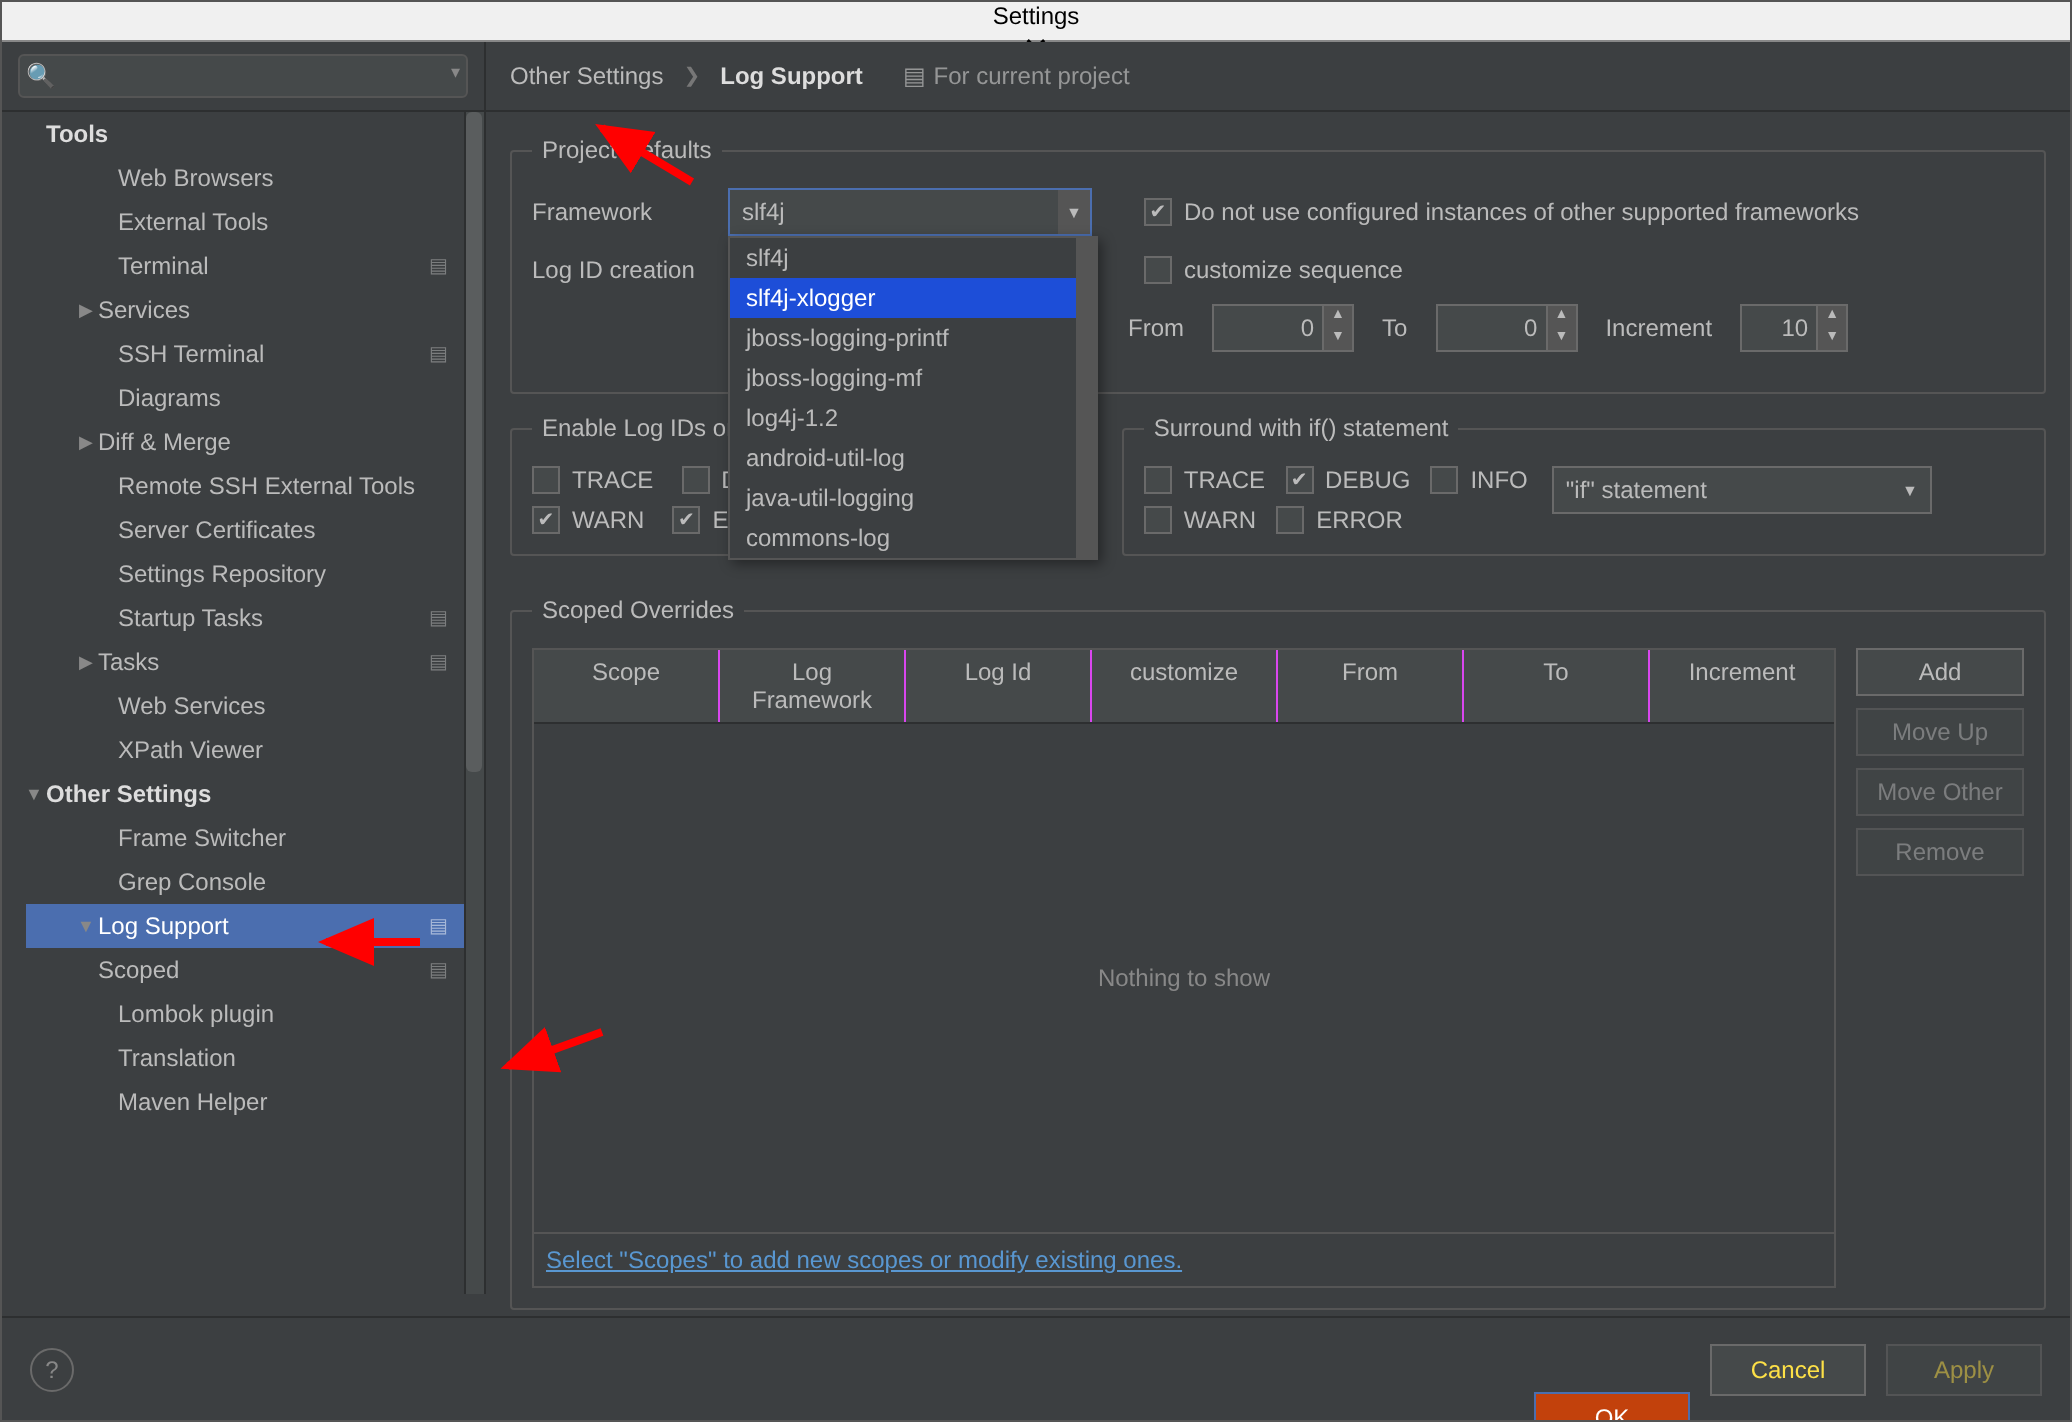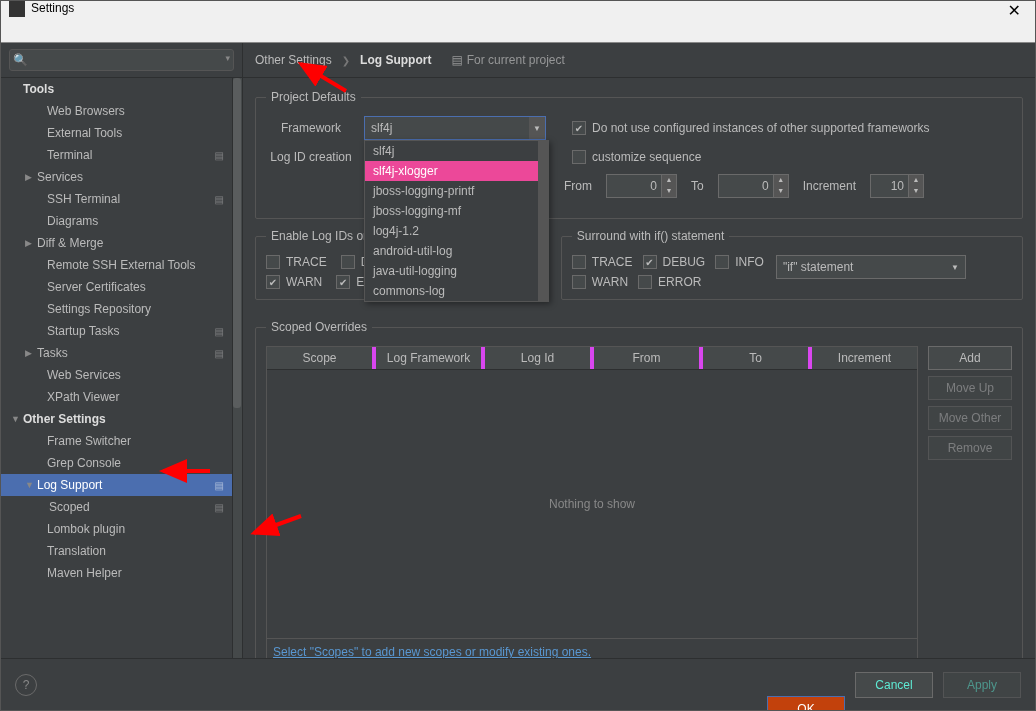--- a/index.html
+++ b/index.html
@@ -1,100 +1,100 @@
 <!DOCTYPE html>
 <html><head>
 <meta charset="utf-8">
 <style>
   * { box-sizing: border-box; margin: 0; padding: 0; font-family: "Segoe UI", Arial, sans-serif; font-size: 12px; }
   body { background: #3c3f41; color: #bbbbbb; width: 1036px; height: 711px; overflow: hidden; position: relative; border: 1px solid #555; }
   
   
-  .titlebar { height: 42px; background: #f0f0f0; color: #000; display: flex; align-items: flex-start; padding: 0 8px; border-bottom: 1px solid #888; }
+  .titlebar { height: 20px; background: #f0f0f0; color: #000; display: flex; align-items: center; padding: 0 8px; border-bottom: 1px solid #888; flex-direction: column; }
   .titlebar .icon { width: 16px; height: 16px; background: #333; margin-right: 6px; }
   .titlebar .title { flex: 1; }
   .titlebar .close { font-size: 16px; cursor: pointer; padding: 0 6px; }
   
   
   .main { display: flex; height: 626px; }
   .sidebar { width: 242px; background: #3c3f41; border-right: 1px solid #2d2f30; display: flex; flex-direction: column; }
   .search { padding: 6px 8px; border-bottom: 1px solid #2d2f30; position: relative; }
   .search input { width: 100%; background: #45494a; border: 1px solid #555; color: #bbb; padding: 2px 18px 2px 18px; height: 22px; border-radius: 3px; }
   .search .mag { position: absolute; left: 12px; top: 10px; color: #888; font-size: 12px; }
   .search .chev { position: absolute; right: 12px; top: 10px; color: #888; font-size: 9px; }
   
-  .tree { flex: 1; overflow: hidden; position: relative; }
+  .tree { flex: 1; overflow: hidden; position: relative; text-align: center; }
   .tree-scroll { position: absolute; right: 0; top: 0; bottom: 0; width: 10px; background: #45494a; border-left: 1px solid #2d2f30; }
   .tree-thumb { position: absolute; right: 1px; width: 8px; background: #5a5d5e; border-radius: 3px; }
   
   .tree-item { padding: 4px 6px 4px 10px; display: flex; align-items: center; cursor: pointer; white-space: nowrap; }
   .tree-item.group { font-weight: bold; color: #ddd; }
-  .tree-item.indent1 { padding-left: 34px; }
+  .tree-item.indent1 { padding-left: 34px; margin-left: 12px; }
   .tree-item.indent2 { padding-left: 48px; }
   .tree-item .arrow { width: 12px; display: inline-block; font-size: 9px; color: #888; }
   .tree-item.selected { background: #4b6eaf; color: #fff; }
   .tree-item .proj-icon { margin-left: auto; margin-right: 12px; opacity: 0.5; font-size: 10px; }
   
   
   .content { flex: 1; padding: 0; position: relative; background: #3c3f41; }
   .breadcrumb { display: flex; align-items: center; padding: 10px 12px; border-bottom: 1px solid #2d2f30; gap: 10px; }
   .breadcrumb .crumb { color: #bbb; }
   .breadcrumb .crumb.bold { font-weight: bold; color: #ddd; }
   .breadcrumb .sep { color: #777; font-size: 10px; }
   .breadcrumb .proj { margin-left: 10px; opacity: 0.7; display: flex; align-items: center; gap: 4px; font-size: 11px; }
   
   .formarea { padding: 12px; }
   
   fieldset { border: 1px solid #555; border-radius: 2px; padding: 12px 10px 10px 10px; margin-bottom: 10px; position: relative; }
   fieldset > legend { padding: 0 5px; color: #bbb; font-size: 12px; }
   
   .row { display: flex; align-items: center; margin-bottom: 10px; gap: 8px; }
-  .row label.fl { width: 90px; display: inline-block; text-align: center; }
+  .row label.fl { width: 90px; display: inline-block; }
   
   .combo { position: relative; display: inline-block; }
   .combo-box { width: 182px; height: 24px; background: #45494a; border: 1px solid #4b6eaf; display: flex; align-items: center; padding: 0 6px; }
   .combo-box .arrow-btn { margin-left: auto; width: 16px; text-align: center; background: #555; margin-right: -6px; height: 100%; display: flex; align-items: center; justify-content: center; font-size: 8px; }
   .dropdown { position: absolute; top: 24px; left: 0; width: 185px; background: #3c3f41; border: 1px solid #555; z-index: 100; box-shadow: 2px 2px 6px rgba(0,0,0,0.4); }
   .dropdown .opt { padding: 3px 8px; cursor: pointer; }
-  .dropdown .opt.sel { background: #ec4899; color: #fff; }
+  .dropdown .opt.sel { background: #1d4ed8; color: #fff; }
   .dropdown .dscroll { position: absolute; right: 0; top: 0; bottom: 0; width: 10px; background: #555; }
   
   .chk { display: inline-flex; align-items: center; gap: 6px; cursor: pointer; }
   .chk .box { width: 14px; height: 14px; border: 1px solid #6a6a6a; background: #45494a; display: inline-flex; align-items: center; justify-content: center; font-size: 10px; color: #bbb; }
   
   .spin { display: inline-flex; align-items: center; }
   .spin input { width: 56px; height: 24px; background: #45494a; border: 1px solid #6a6a6a; color: #bbb; text-align: right; padding-right: 4px; }
   .spin .spinbtns { display: flex; flex-direction: column; border: 1px solid #6a6a6a; border-left: none; }
   .spin .spinbtns span { width: 14px; height: 11px; background: #555; font-size: 7px; text-align: center; line-height: 10px; cursor: pointer; }
   
   .triple { display: flex; gap: 12px; }
   .triple > fieldset { flex: 1; }
   
   .select-wide { width: 190px; height: 24px; background: #45494a; border: 1px solid #6a6a6a; display: flex; align-items: center; padding: 0 6px; }
   .select-wide .arrow-btn { margin-left: auto; font-size: 8px; }
   
   
   .so-wrap { display: flex; gap: 10px; }
   .so-table { flex: 1; border: 1px solid #555; height: 320px; display: flex; flex-direction: column; background: #3c3f41; }
   .so-head { display: flex; background: #45494a; border-bottom: 1px solid #2d2f30; }
-  .so-head div { flex: 1; padding: 4px 6px; text-align: center; border-right: 4px solid #d946ef; }
+  .so-head div { flex: 1; padding: 4px 6px; text-align: center; border-right: 1px solid #d946ef; }
   .so-head div:last-child { border-right: none; }
   .so-body { flex: 1; display: flex; align-items: center; justify-content: center; color: #888; }
   .so-link { padding: 6px; border-top: 1px solid #555; }
   .so-link a { color: #5997d1; text-decoration: underline; cursor: pointer; }
   
   .so-btns { display: flex; flex-direction: column; gap: 6px; width: 84px; }
   .so-btns button { height: 24px; background: #45494a; border: 1px solid #6a6a6a; color: #bbb; cursor: pointer; }
   .so-btns button.dis { opacity: 0.5; }
   
   
   .bottom { position: absolute; left: 0; right: 0; bottom: 0; height: 52px; border-top: 1px solid #2d2f30; display: flex; align-items: center; padding: 0 14px; gap: 10px; background: #3c3f41; }
   .bottom .help { width: 22px; height: 22px; border: 1px solid #6a6a6a; border-radius: 50%; display: flex; align-items: center; justify-content: center; color: #888; cursor: pointer; }
   .bottom .spacer { flex: 1; }
-  .bottom button { height: 26px; width: 78px; background: #45494a; border: 1px solid #6a6a6a; color: #5eead4; cursor: pointer; }
+  .bottom button { height: 26px; width: 78px; background: #45494a; border: 1px solid #6a6a6a; color: #fde047; cursor: pointer; }
   .bottom button.primary { background: #c2410c; border-color: #4b6eaf; color: #fff; margin-top: 48px; }
   .bottom button.dis { opacity: 0.5; }
   
   
   .redarrow { position: absolute; z-index: 200; pointer-events: none; }
   .redarrow svg { display: block; }
 </style>
 </head>
 <body>
 
@@ -360,20 +360,21 @@
       </div>
 
       <fieldset style="margin-top:10px;">
         <legend>Scoped Overrides</legend>
         <div class="so-wrap">
           <div class="so-table">
             <div class="so-head" id="so-head">
                 <div>Scope</div>
                 <div>Log Framework</div>
                 <div>Log Id</div>
+                <div>customize</div>
                 <div>From</div>
                 <div>To</div>
                 <div>Increment</div>
               </div>
             <div class="so-body">Nothing to show</div>
             <div class="so-link"><a>Select "Scopes" to add new scopes or modify existing ones.</a></div>
           </div>
           <div class="so-btns">
             <button>Add</button>
             <button class="dis">Move Up</button>

